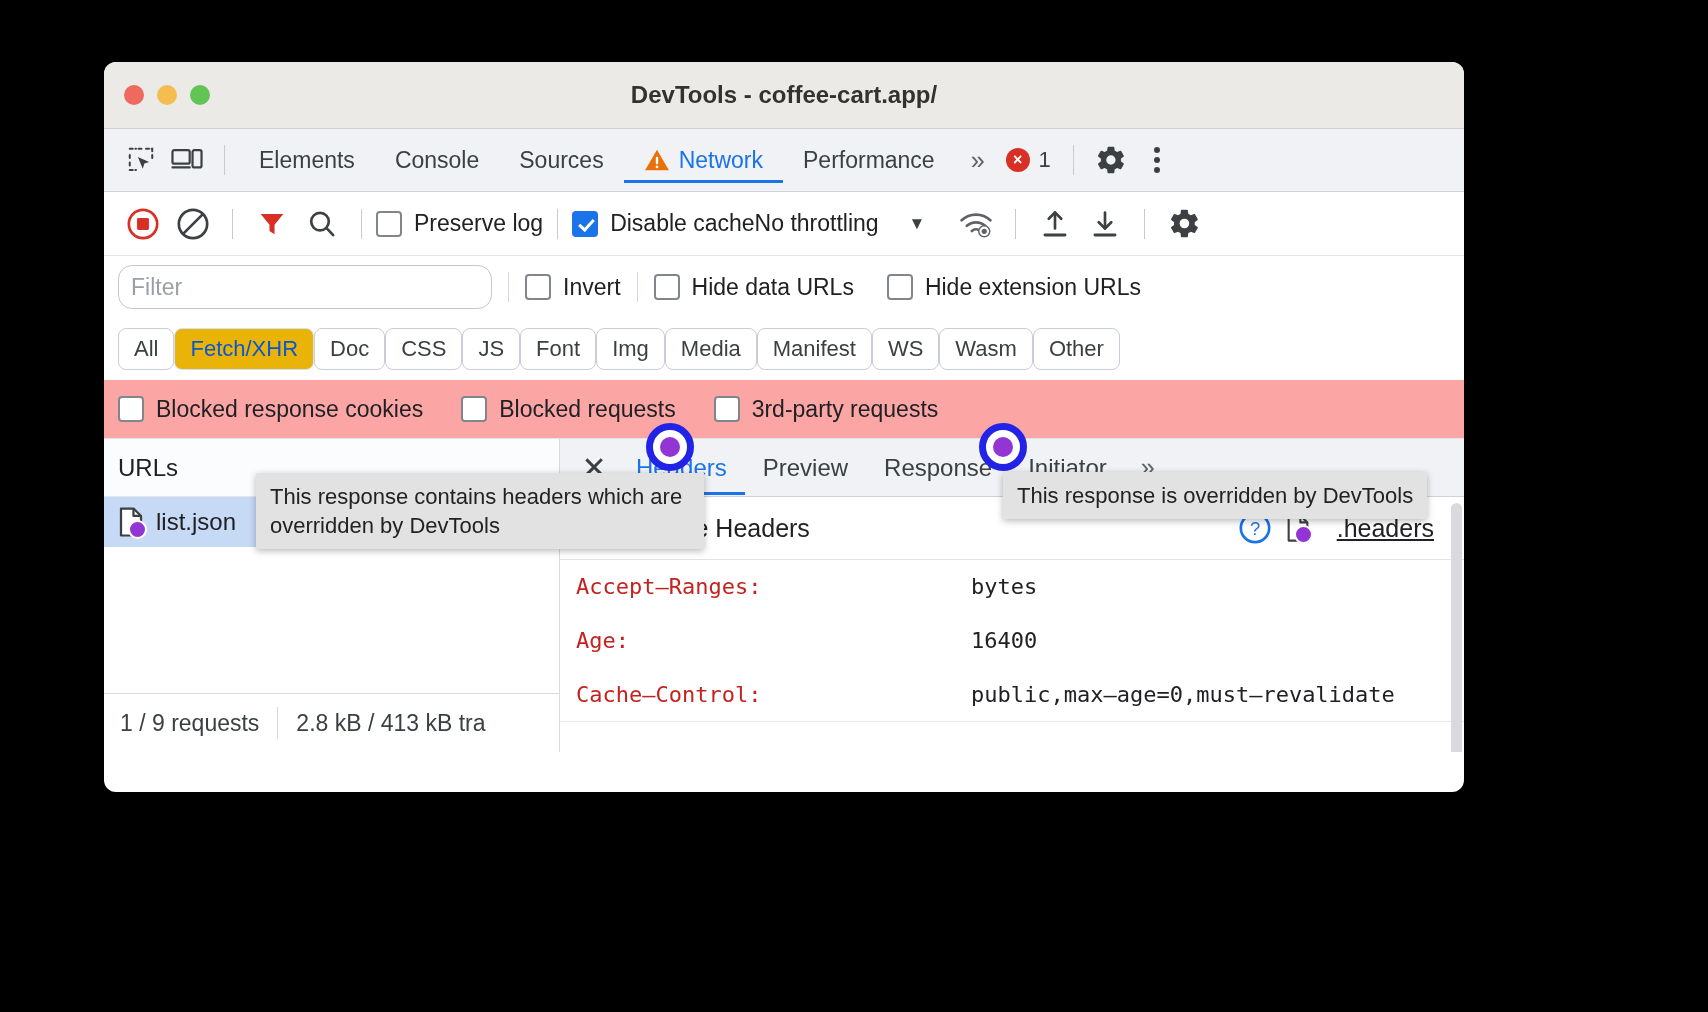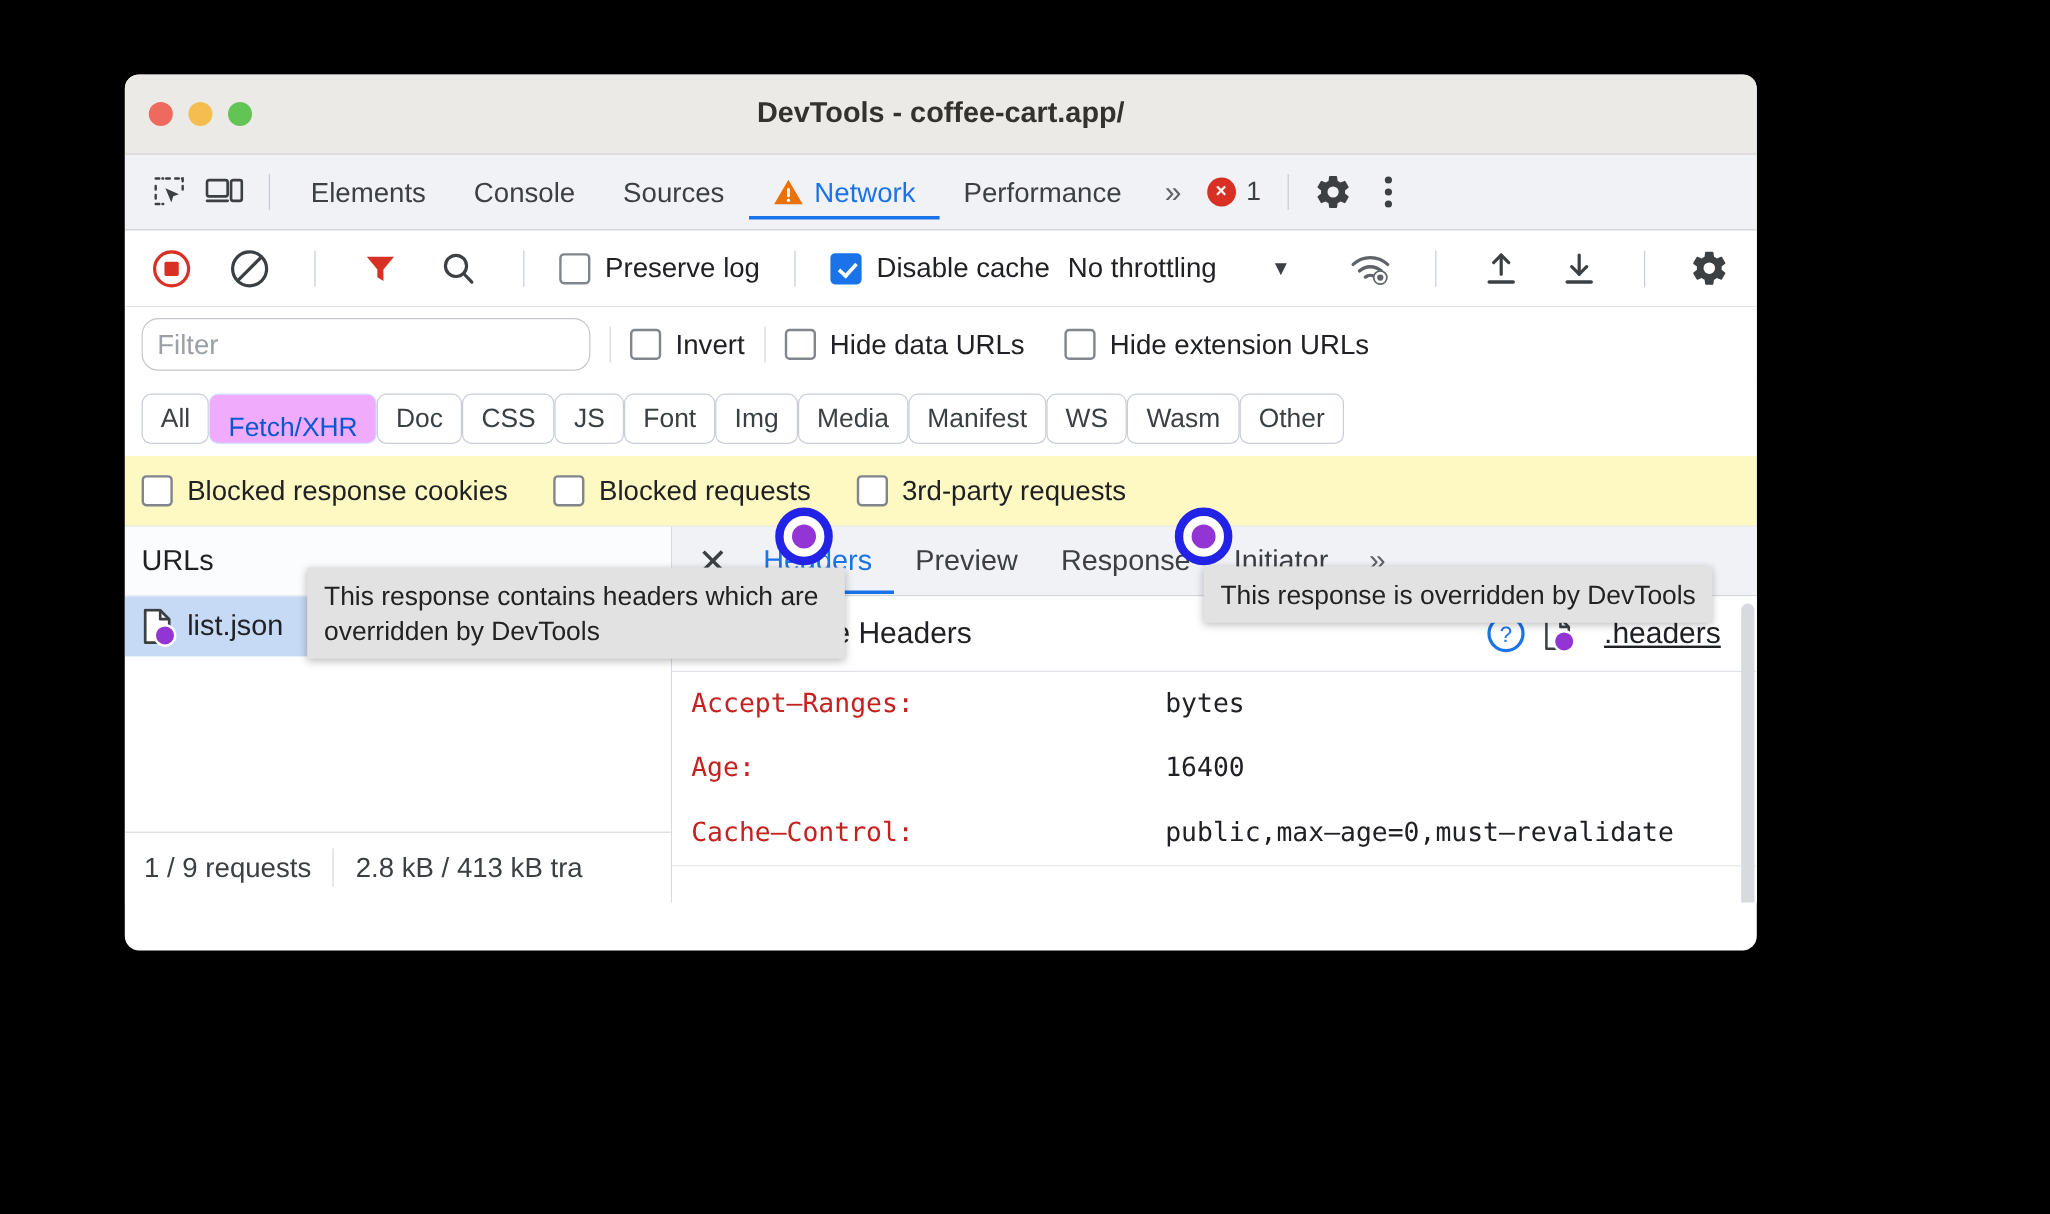--- a/index.html
+++ b/index.html
@@ -27,44 +27,44 @@
   .maintab{font-size:23px;color:#3c4043;padding:0 20px;height:45px;display:flex;align-items:center;
     gap:9px;white-space:nowrap;flex:none;}
   .maintab.active{color:#1a73e8;box-shadow:inset 0 -3px 0 #1a73e8;}
   .chev{font-size:25px;color:#5f6368;padding:0 16px;flex:none;letter-spacing:-3px;}
   .errbadge{display:flex;align-items:center;gap:9px;font-size:22px;color:#3c4043;padding:0 8px;flex:none;}
   .err-circ{width:24px;height:24px;border-radius:50%;background:#d93025;display:flex;align-items:center;
     justify-content:center;color:#fff;font-size:16px;font-weight:bold;line-height:1;}
 
   
   .nettoolbar{height:63px;background:#fff;border-bottom:1px solid #e0e3e8;display:flex;align-items:center;
-    padding:0 14px;gap:0;justify-content:space-between;}
+    padding:0 14px;gap:0;}
   .tool{width:50px;height:50px;display:flex;align-items:center;justify-content:center;flex:none;color:#3c4043;}
   .cbwrap{display:flex;align-items:center;gap:12px;font-size:23px;color:#202124;white-space:nowrap;flex:none;}
   .cbox{width:26px;height:26px;border:2px solid #80868b;border-radius:4px;background:#fff;flex:none;box-sizing:border-box;}
   .cbox.checked{background:#1a73e8;border-color:#1a73e8;position:relative;}
   .cbox.checked:after{content:"";position:absolute;left:8px;top:3px;width:6px;height:12px;
     border:solid #fff;border-width:0 3px 3px 0;transform:rotate(42deg);}
   .throttle{font-size:23px;color:#202124;white-space:nowrap;}
   .caret{font-size:17px;color:#3c4043;margin-left:30px;}
 
   
   .filterrow{height:62px;background:#fff;display:flex;align-items:center;padding:0 14px;gap:0;}
   .filterbox{width:374px;height:44px;border:1px solid #c4c7cb;border-radius:14px;display:flex;align-items:center;
     padding:0 12px;font-size:23px;color:#9aa0a6;box-sizing:border-box;}
   .fsep{width:1px;height:30px;background:#d3d6db;margin:0 16px;}
 
   
   .chiprow{height:62px;background:#fff;display:flex;align-items:center;padding:0 14px;gap:0;}
   .chip{height:42px;border:1px solid #c8cdd6;border-radius:8px;display:flex;align-items:center;
     padding:0 15px;font-size:22px;color:#3c4043;background:#fff;white-space:nowrap;box-sizing:border-box;}
-  .chip.sel{background:#f0abfc;border-color:#d3e3fd;color:#0b57d0;align-items:flex-end;}
-
-  
-  .cbrow{height:58px;background:#fef9c3;display:flex;align-items:center;padding:0 14px;gap:38px;
+  .chip.sel{background:#eab308;border-color:#d3e3fd;color:#0b57d0;}
+
+  
+  .cbrow{height:58px;background:#fca5a5;display:flex;align-items:center;padding:0 14px;gap:38px;
     border-bottom:1px solid #e0e3e8;}
 
   
   .body{display:flex;height:313px;position:relative;}
   .left{width:455px;border-right:1px solid #d7dae0;display:flex;flex-direction:column;background:#fff;}
   .colhdr{height:57px;display:flex;align-items:center;padding:0 14px;font-size:24px;color:#202124;
     background:#fbfcfe;border-bottom:1px solid #e3e6eb;}
   .rows{flex:1;background:#fff;}
   .row{height:50px;display:flex;align-items:center;gap:12px;padding:0 14px;background:#c6d9f5;font-size:24px;color:#202124;}
   .statusbar{height:58px;border-top:1px solid #d7dae0;display:flex;align-items:center;padding:0 16px;

